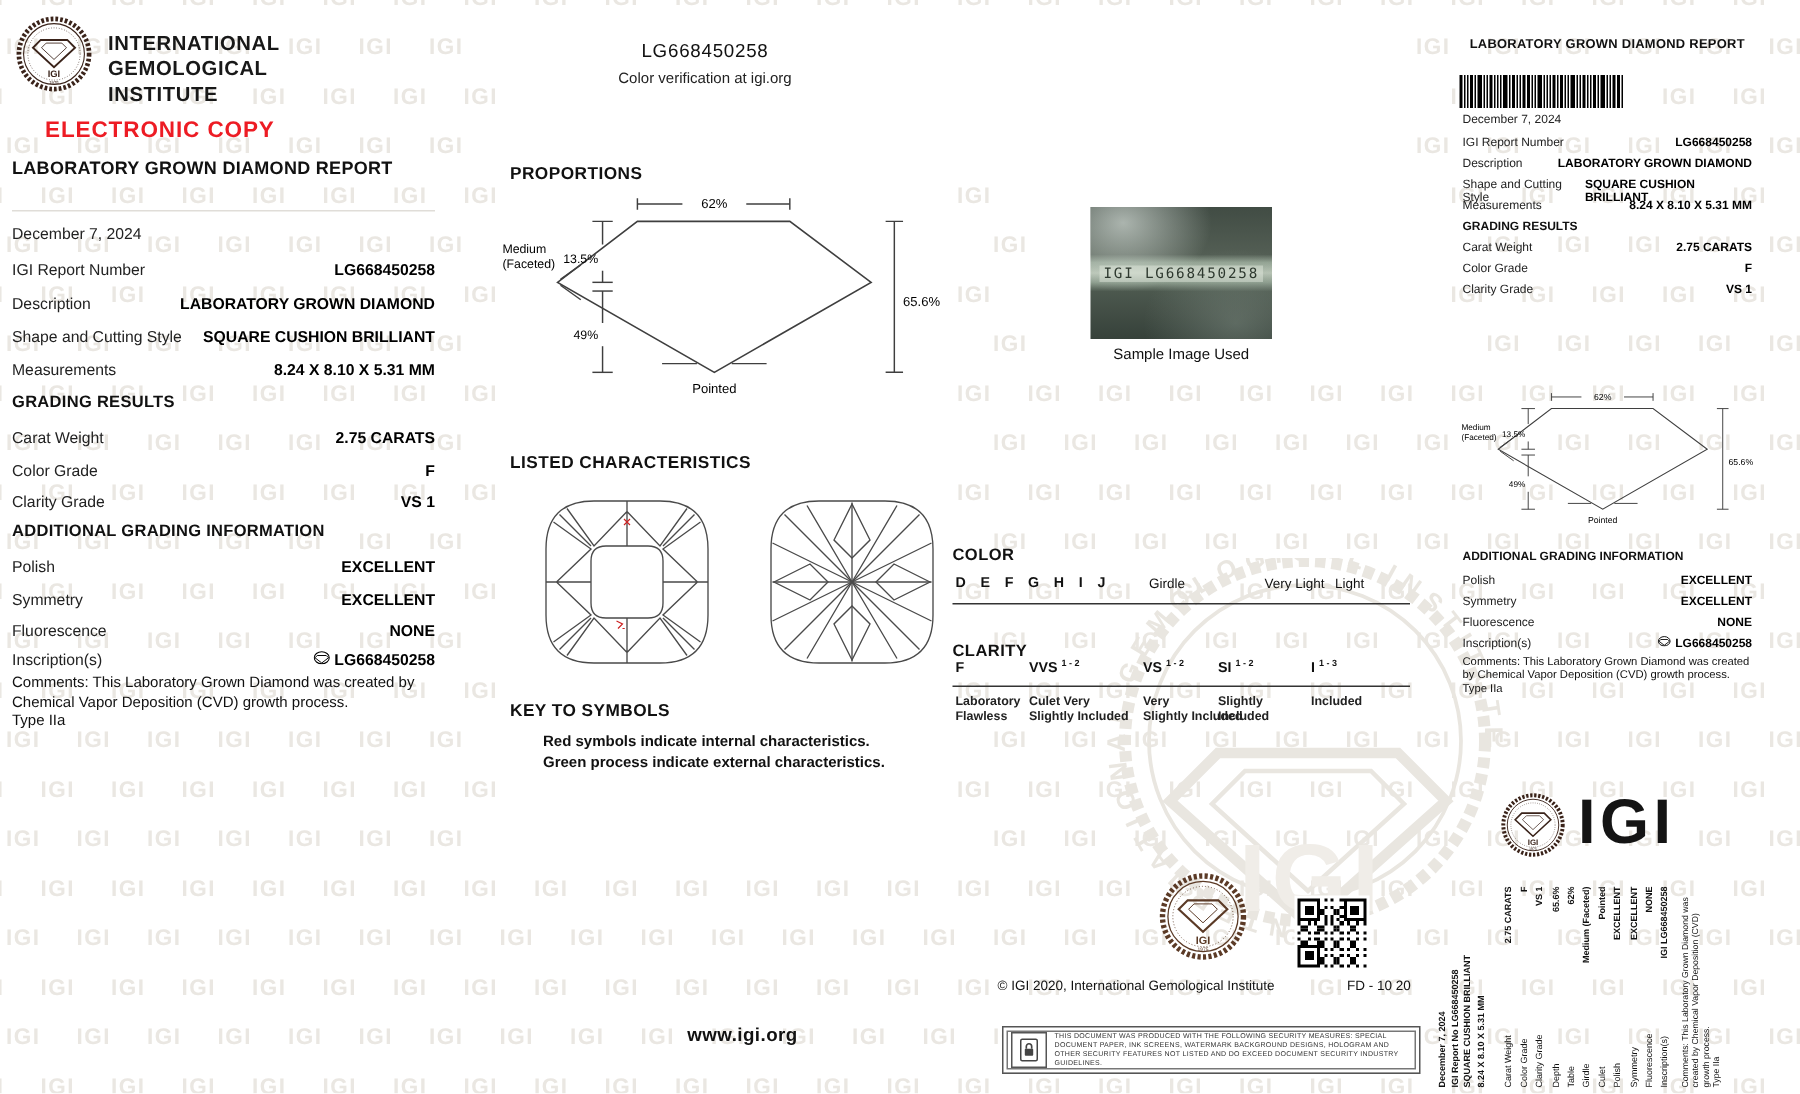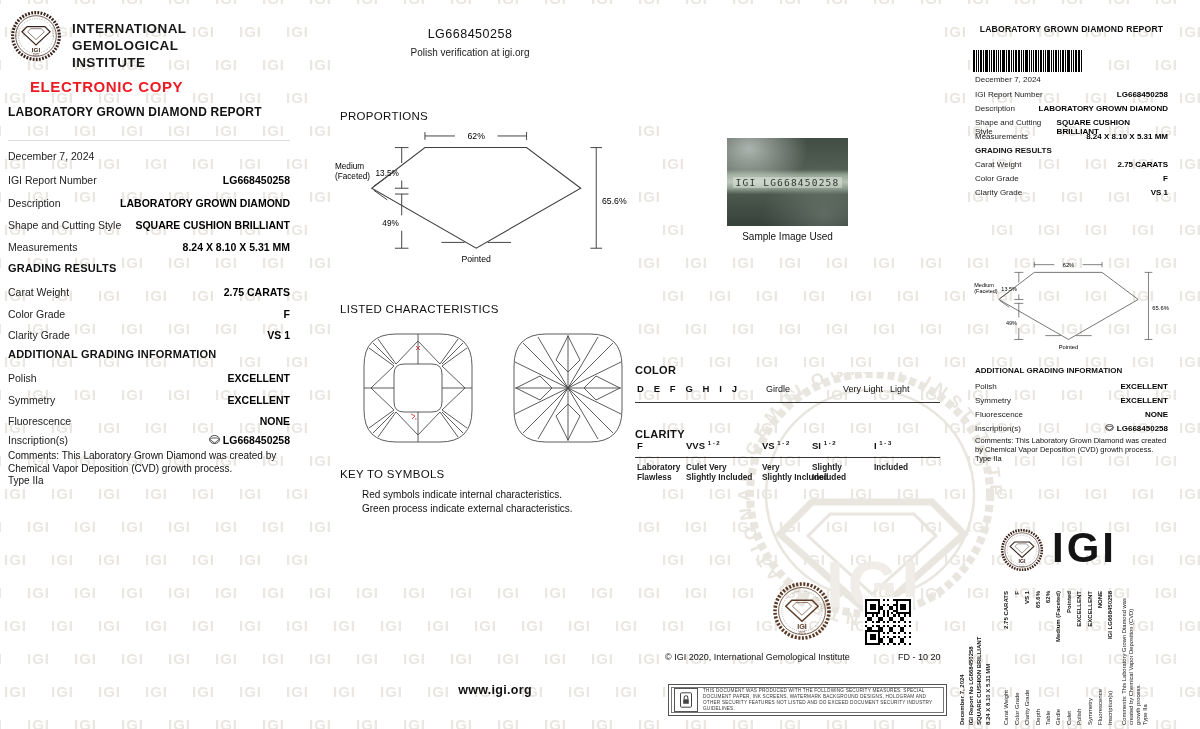--- a/index.html
+++ b/index.html
@@ -17,21 +17,21 @@
   .ecopy{font-size:15px;font-weight:bold;letter-spacing:.6px;color:var(--red,#ed1c24);}
   .rpt-title{font-size:12px;font-weight:bold;letter-spacing:.2px;}
   .lrow{position:absolute;left:8px;width:282px;display:flex;justify-content:space-between;align-items:baseline;}
   .lbl{font-size:10.5px;color:#222;}
   .val{font-size:10.5px;font-weight:bold;color:#000;}
   .sec{position:absolute;left:8px;font-size:11px;font-weight:bold;letter-spacing:.2px;}
   .comments{font-size:10px;line-height:12.5px;color:#111;}
   
   .mid-num{font-size:12.5px;letter-spacing:.5px;text-align:center;}
   .mid-verif{font-size:10px;text-align:center;color:#222;}
-  .mhdr{font-size:11.5px;font-weight:normal;letter-spacing:.3px;}
+  .mhdr{font-size:11.5px;font-weight:bold;letter-spacing:.3px;}
   .keytext{font-size:10px;line-height:13.5px;}
   .website{font-size:12.5px;font-weight:bold;text-align:center;letter-spacing:.3px;}
   
   #sample-img{position:absolute;left:727px;top:138px;width:121px;height:88px;z-index:2;
     background:
       radial-gradient(ellipse at 18% 12%, rgba(225,233,228,.65), transparent 42%),
       radial-gradient(ellipse at 80% 88%, rgba(170,185,175,.30), transparent 45%),
       linear-gradient(180deg,#414c44 0%,#535e54 36%,#93a393 42%,#b7c3b4 50%,#8c9c8d 57%,#4c584e 64%,#36413a 100%);}
   #girdle-band{position:absolute;left:0;top:42%;width:100%;height:17%;display:flex;align-items:center;justify-content:center;}
   #girdle-band span{font-family:"DejaVu Sans Mono",monospace;font-size:9.5px;letter-spacing:1.2px;color:#2e392f;background:rgba(228,234,223,.45);padding:0 3px;}
@@ -606,21 +606,21 @@
           <path d="M5,6 h12 l3,3 -9,7 -9,-7 z" fill="none" stroke="#000" stroke-width="1.3"></path>
         </svg><span>LG668450258</span>
     </span>
   </div>
   <div class="abs z comments" style="left:8px;top:450px;width:280px;">
     <div>Comments: This Laboratory Grown Diamond was created by Chemical Vapor Deposition (CVD) growth process.</div>
     <div>Type IIa</div>
   </div>
 
   <div class="abs z mid-num" style="left:370px;top:27px;width:200px;">LG668450258</div>
-  <div class="abs z mid-verif" style="left:370px;top:47px;width:200px;">Polish verification at igi.org</div>
+  <div class="abs z mid-verif" style="left:370px;top:47px;width:200px;">Color verification at igi.org</div>
 
   <div class="abs z mhdr" style="left:340px;top:110px;">PROPORTIONS</div>
   <div class="abs z" id="prop-main" style="left:333px;top:126px;width:300px;height:138px;"><svg width="100%" height="100%" viewBox="0 0 310 142" preserveAspectRatio="xMidYMid meet">
     <polygon points="95,22 200,22 256,64 148,126 40,64" fill="none" stroke="#3f3f3f" stroke-width="1.1"></polygon>
     <line x1="95" y1="6" x2="95" y2="14" stroke="#3f3f3f"></line>
         <line x1="200" y1="6" x2="200" y2="14" stroke="#3f3f3f"></line>
     <line x1="95" y1="10" x2="126" y2="10" stroke="#3f3f3f"></line>
         <line x1="170" y1="10" x2="200" y2="10" stroke="#3f3f3f"></line>
     <text x="148" y="13" font-size="9" text-anchor="middle">62%</text>
     <line x1="266" y1="22" x2="278" y2="22" stroke="#3f3f3f"></line>
@@ -665,21 +665,21 @@
       <path d="M212,62 L182,11 M212,62 L242,11 M212,62 L182,113 M212,62 L242,113"></path>
       <path d="M212,62 L159,36 M212,62 L159,88 M212,62 L265,36 M212,62 L265,88"></path>
     </g>
     <g stroke="#cc2222" stroke-width="0.8" fill="none">
       <path d="M60,20 l4,4 M64,20 l-4,4"></path>
       <path d="M55,88 l4,2 -3,3 M59,93 l1.5,0"></path>
     </g>
   </svg></div>
 
   <div class="abs z mhdr" style="left:340px;top:468px;">KEY TO SYMBOLS</div>
-  <div class="abs z keytext" style="left:362px;top:488px;">
+  <div class="abs z keytext" style="left:362px;top:488px;font-weight:bold;">
     <div>Red symbols indicate internal characteristics.</div>
     <div>Green process indicate external characteristics.</div>
   </div>
 
   <div class="abs z website" style="left:395px;top:683px;width:200px;">www.igi.org</div>
 
   <div id="sample-img">
     <div id="girdle-band">
       <span>IGI LG668450258</span>
     </div>

